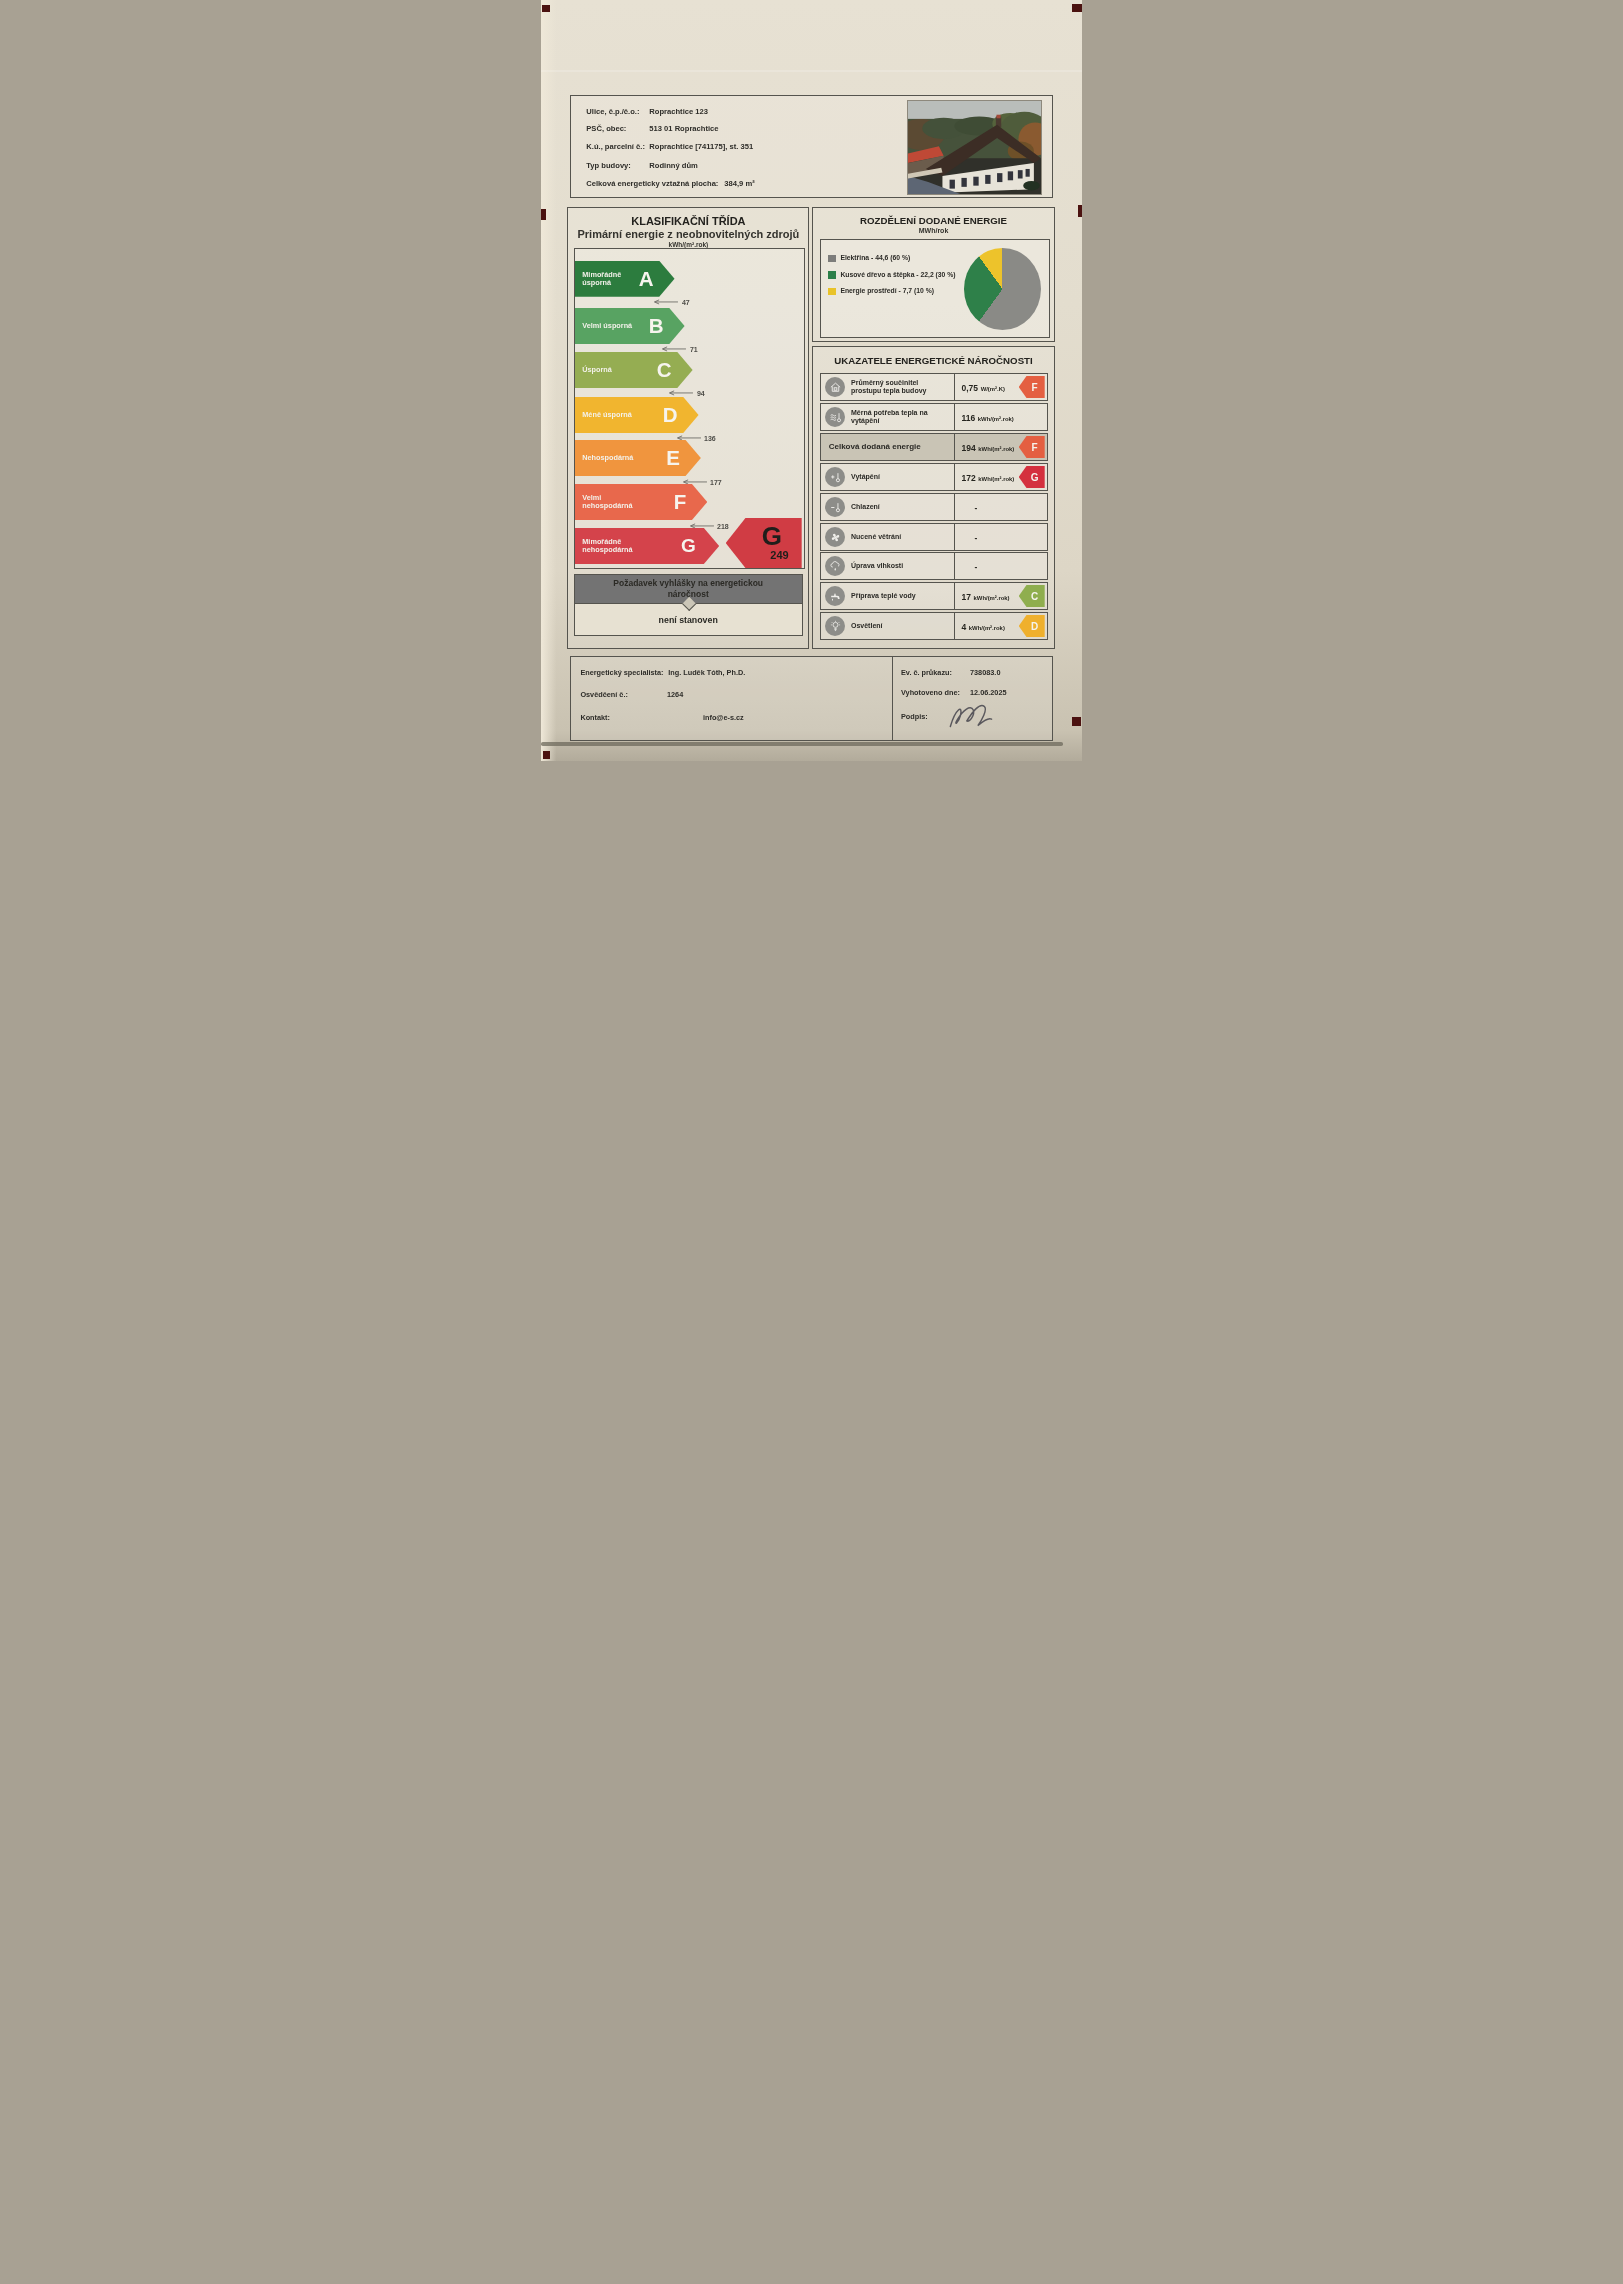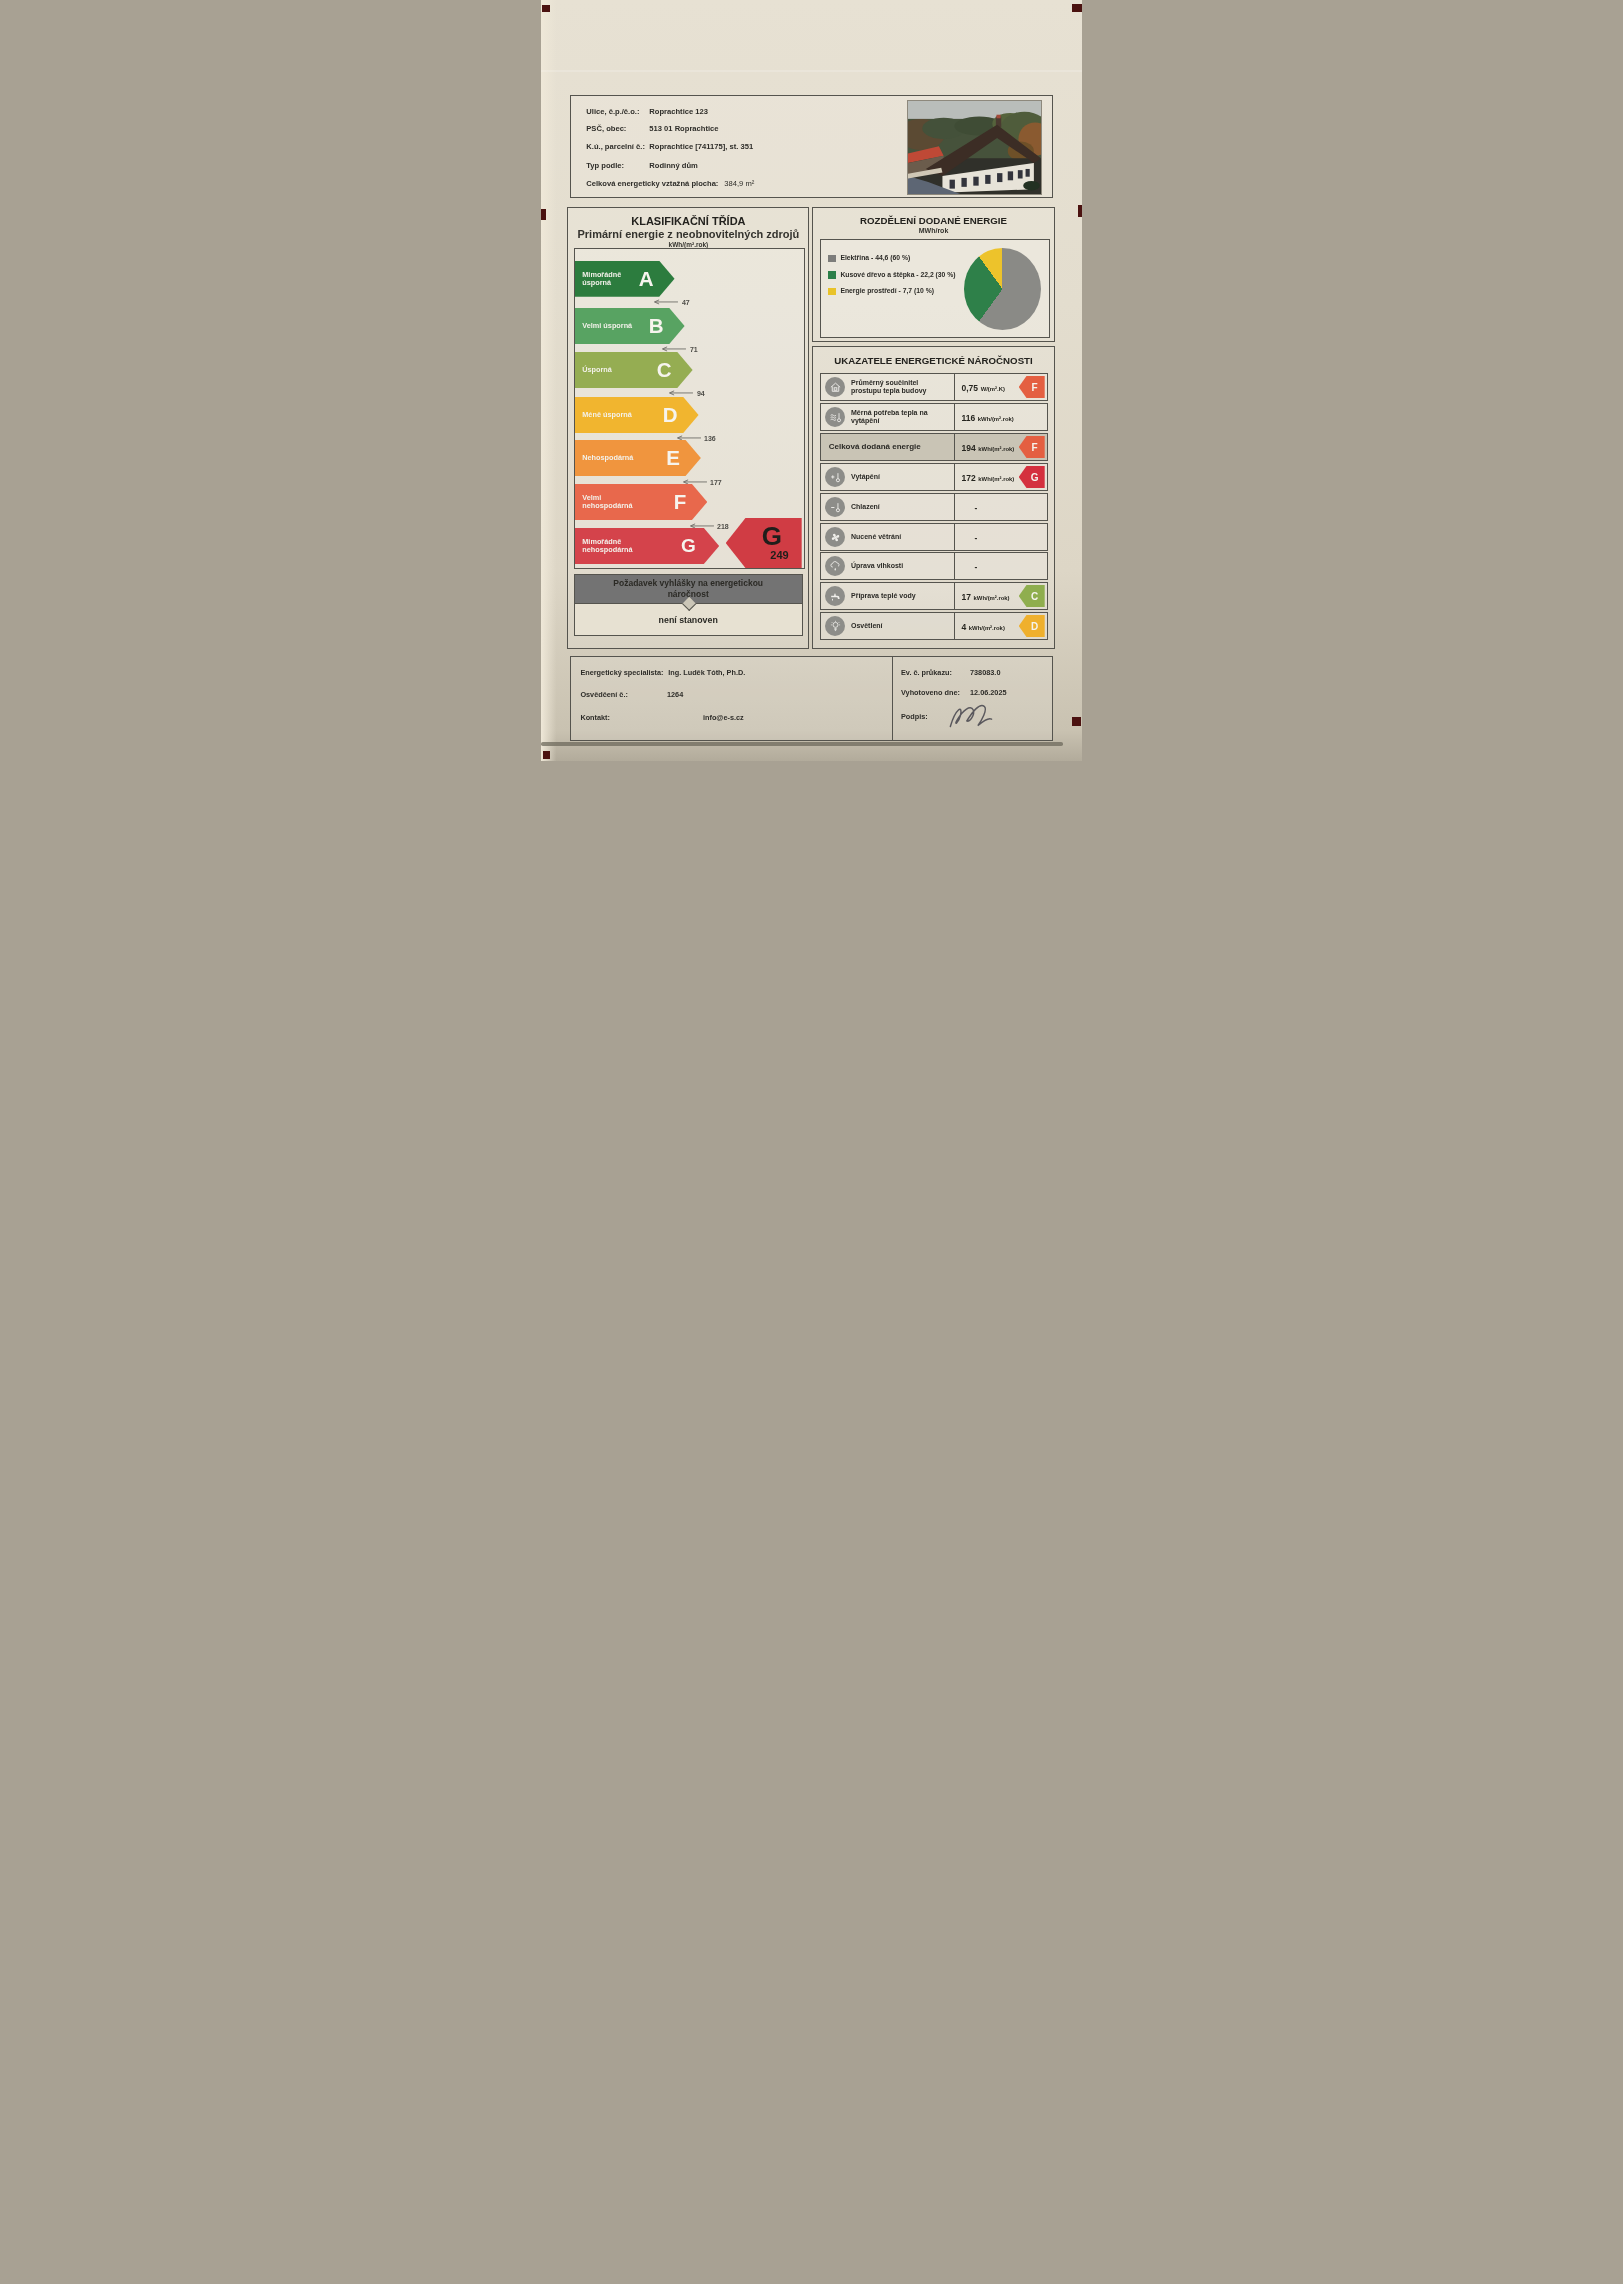--- a/index.html
+++ b/index.html
@@ -15,21 +15,21 @@
 
   .box{position:absolute;border:1.2px solid #55544e;background:rgba(255,255,255,.12);}
   
   .hdr-title{margin:10.6px 5.9px 0;text-align:center;font-size:19px;font-weight:800;letter-spacing:0.3px;color:#262520;}
   .hdr-sub{margin:5.9px 4.7px 0;text-align:center;font-size:6.3px;font-weight:700;color:#53524b;}
   
   .brow{position:absolute;left:15.3px;display:flex;font-size:7.6px;}
   .brow .lab{font-weight:700;width:63px;flex:none;}
   .brow .val{font-weight:600;}
   .brow.wide .lab{width:auto;margin-right:5.9px;}
-  .brow.wide .val{font-weight:400;}
+  .brow.wide .val{font-weight:700;}
   .photo{position:absolute;left:336px;top:3.5px;width:133px;height:93px;border:0.6px solid #8d887c;background:#b9bdba;}
   .photo svg{display:block;width:100%;height:100%;}
 
   
   .p-title{margin:6.5px 2.3px 0;text-align:center;font-size:11px;font-weight:800;color:#23221e;}
   .p-sub{margin:1.8px 0 0;text-align:center;font-size:11px;font-weight:700;color:#34332e;}
   .p-unit{margin:1.2px 0 0;text-align:center;font-size:6.5px;font-weight:700;color:#34332e;}
   .scale{position:absolute;left:5.3px;top:40px;width:229px;height:319px;border:1.2px solid #55544e;background:rgba(255,255,255,.18);}
   .crow{position:absolute;left:0;height:36px;width:100%;}
   .bar{position:relative;height:100%;clip-path:polygon(0 0,calc(100% - 15.3px) 0,100% 50%,calc(100% - 15.3px) 100%,0 100%);}
@@ -106,21 +106,21 @@
     </div>
     <div class="brow" style="top:28px;">
       <span class="lab">PSČ, obec:</span>
       <span class="val">513 01 Roprachtice</span>
     </div>
     <div class="brow" style="top:46px;">
       <span class="lab">K.ú., parcelní č.:</span>
       <span class="val">Roprachtice [741175], st. 351</span>
     </div>
     <div class="brow" style="top:65px;">
-      <span class="lab">Typ podle:</span>
+      <span class="lab">Typ budovy:</span>
       <span class="val">Rodinný dům</span>
     </div>
     <div class="brow wide" style="top:83px;">
       <span class="lab">Celková energeticky vztažná plocha:</span>
       <span class="val">384,9 m²</span>
     </div>
 
     <div class="photo">
       <svg viewBox="0 0 224 156" preserveAspectRatio="none">
         <rect width="224" height="156" fill="#b9bdba"></rect>

